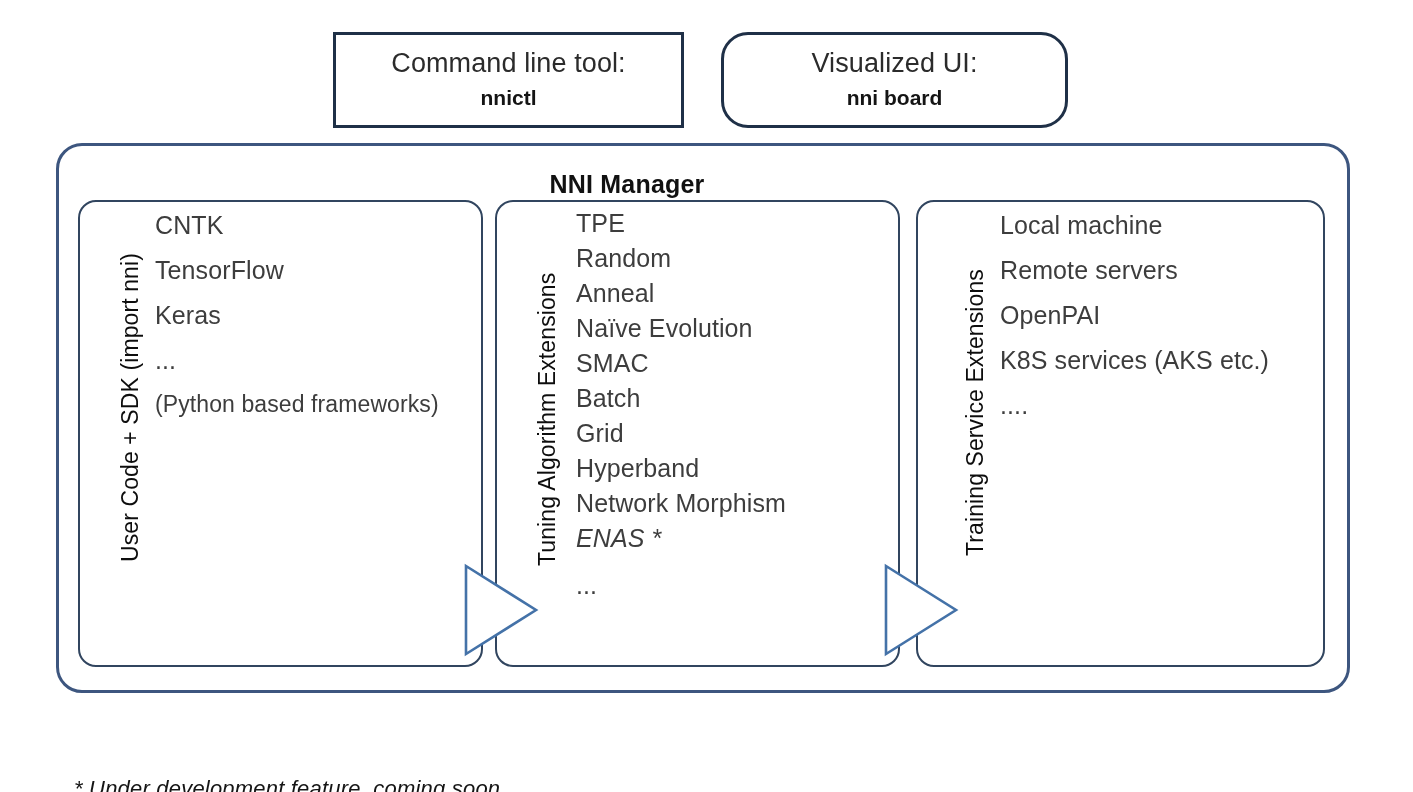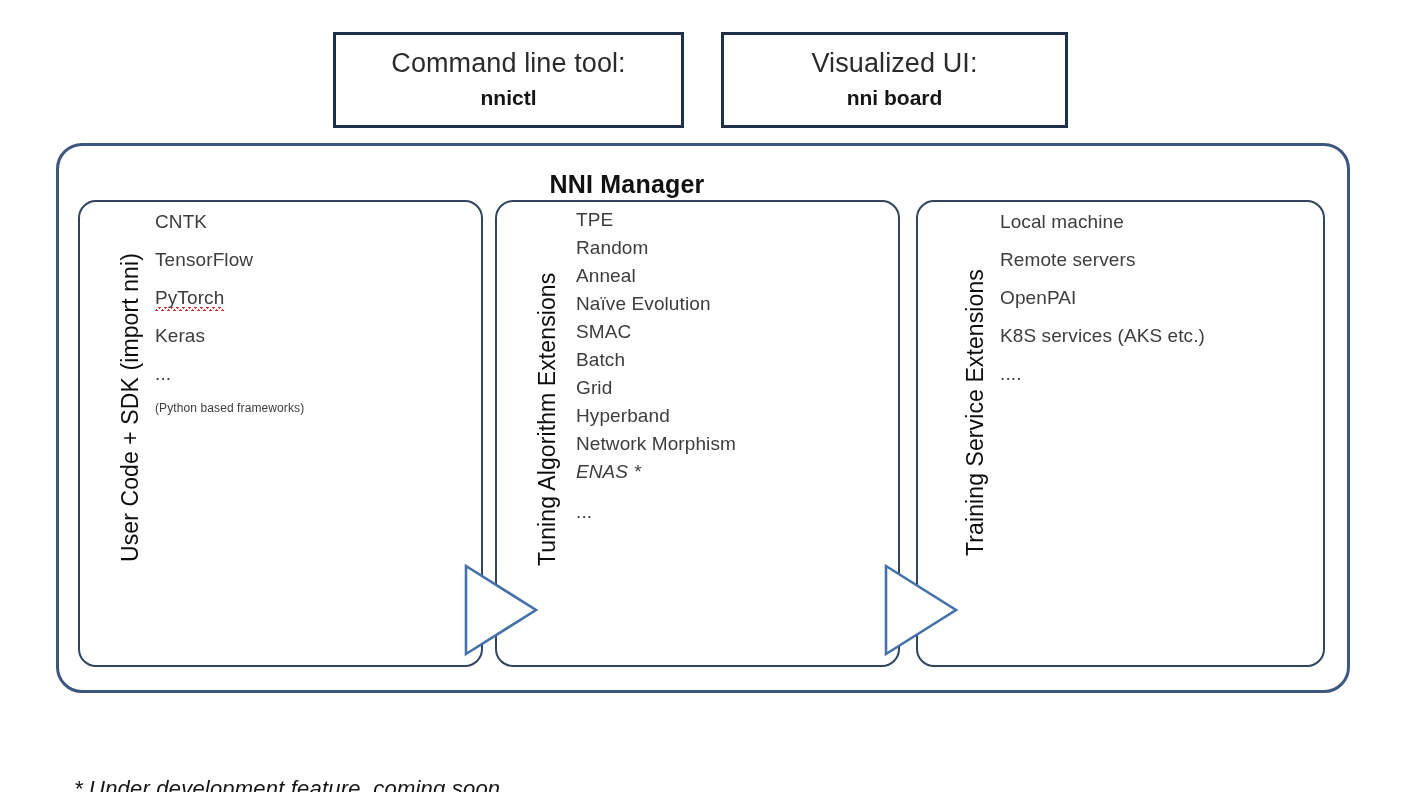--- a/index.html
+++ b/index.html
@@ -38,21 +38,21 @@
     line-height: 1.15;
   }
   .top-box .line2 {
     font-size: 21px;
     color: #141414;
     font-weight: 700;
     line-height: 1.25;
     margin-top: 6px;
   }
   #box-cli  { left: 333px; top: 32px; width: 351px; height: 96px; }
-  #box-ui   { left: 721px; top: 32px; width: 347px; height: 96px; }
+  #box-ui   { left: 721px; top: 32px; width: 347px; height: 96px; border-radius: 27px; }
 
   
   #outer {
     position: absolute;
     left: 56px;
     top: 143px;
     width: 1294px;
     height: 550px;
     border: 3px solid #3d567f;
     border-radius: 26px;
@@ -98,34 +98,34 @@
   #label-mid   { left: 534px; top: 566px; }
   #label-right { left: 962px; top: 556px; }
 
   
   .items {
     position: absolute;
     display: flex;
     flex-direction: column;
   }
   .items .item {
-    font-size: 19px;
+    font-size: 25px;
     color: #3d3d3d;
     font-weight: 400;
     white-space: nowrap;
     letter-spacing: .1px;
   }
   #items-left  { left: 155px; top: 211px; }
   #items-left .item { margin-bottom: 16px; }
   #items-mid   { left: 576px; top: 209px; }
   #items-mid .item { margin-bottom: 6px; }
   #items-right { left: 1000px; top: 211px; justify-content: space-between; }
   #items-right .item { margin-bottom: 16px; }
 
-  .item.small { font-size: 12px; }
+  .item.small { font-size: 23px; }
   .item.italic { font-style: italic; }
   .item.spacer-before { margin-top: 12px; }
 
   
   .squiggle {
     position: relative;
     display: inline-block;
   }
   .squiggle::after {
     content: "";
@@ -175,21 +175,20 @@
   </div>
 
   <div id="outer"></div>
   <div id="manager-title">NNI Manager</div>
 
   <div class="panel" id="panel-left"></div>
   <div class="side-label" id="label-left">User Code + SDK (import nni)</div>
   <div class="items" id="items-left">
     <div class="item">CNTK</div>
     <div class="item">TensorFlow</div>
-    <div class="item"><span class="squiggle">PyTorch</span></div>
     <div class="item">Keras</div>
     <div class="item">...</div>
     <div class="item small">(Python based frameworks)</div>
   </div>
 
   <div class="panel" id="panel-mid"></div>
   <div class="side-label" id="label-mid">Tuning Algorithm Extensions</div>
   <div class="items" id="items-mid">
     <div class="item">TPE</div>
     <div class="item">Random</div>

